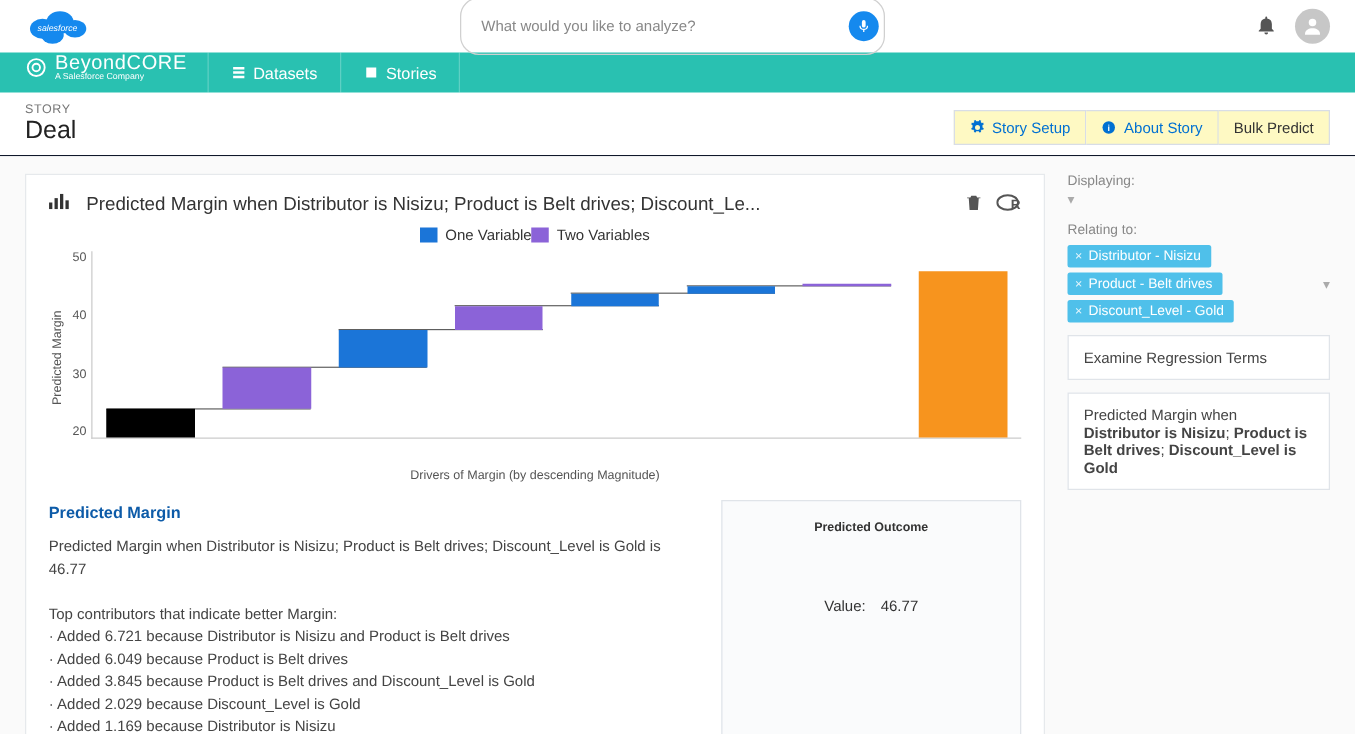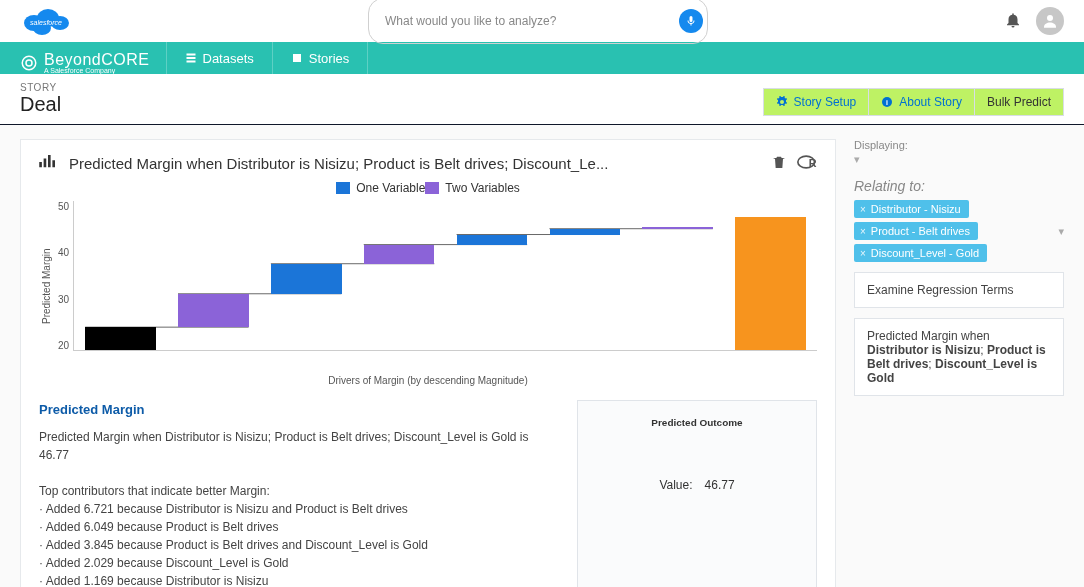--- a/index.html
+++ b/index.html
@@ -10,33 +10,33 @@
   .logo-salesforce { width: 52px; height: 36px; display: flex; align-items: center; justify-content: center; }
   .search-wrap { flex: 1; display: flex; justify-content: center; }
   .search-box { width: 340px; height: 46px; border: 1px solid #d0d0d0; border-radius: 15px; display: flex; align-items: center; padding: 0 4px 0 16px; font-size: 12px; color: #888; gap: 31px; }
   .search-box span.ph { flex: 1; }
   .mic-btn { width: 24px; height: 24px; border-radius: 50%; background: #1589ee; display: flex; align-items: center; justify-content: center; }
   .header-icons { display: flex; align-items: center; gap: 14px; }
   .bell-icon svg { width: 18px; height: 18px; }
   .avatar-icon { width: 28px; height: 28px; border-radius: 50%; background: #c7c7c7; display: flex; align-items: center; justify-content: center; }
   
   
-  .nav-bar { background: #29c1b1; height: 32px; display: flex; align-items: flex-end; padding: 0 20px; color: #fff; font-size: 13px; }
+  .nav-bar { background: #29c1b1; height: 32px; display: flex; align-items: flex-start; padding: 0 20px; color: #fff; font-size: 13px; }
   .brand { display: flex; align-items: center; gap: 6px; margin-right: 16px; font-size: 16px; letter-spacing: 0.5px; }
   .brand .sub { font-size: 7px; letter-spacing: 0; margin-top: -2px; }
   .nav-item { display: flex; align-items: center; gap: 6px; padding: 0 18px; height: 32px; cursor: pointer; border-left: 1px solid rgba(255,255,255,0.25); }
   .nav-item:last-of-type { border-right: 1px solid rgba(255,255,255,0.25); }
   .nav-icon { width: 12px; height: 12px; fill: #fff; }
   
   
   .sub-header { display: flex; align-items: flex-end; justify-content: space-between; padding: 8px 20px 8px 20px; border-bottom: 1px solid #0f172a; }
   .sub-left .kicker { font-size: 10px; color: #777; letter-spacing: 0.5px; }
   .sub-left .title { font-size: 20px; font-weight: 400; color: #222; }
   .btn-row { display: flex; }
-  .btn { border: 1px solid #d8dde6; padding: 6px 12px; font-size: 12px; color: #0070d2; background: #bef264; display: flex; align-items: center; gap: 6px; cursor: pointer; }
+  .btn { border: 1px solid #d8dde6; padding: 6px 12px; font-size: 12px; color: #0070d2; background: #fef9c3; display: flex; align-items: center; gap: 6px; cursor: pointer; }
   .btn + .btn { border-left: none; }
   .btn svg { width: 12px; height: 12px; fill: #0070d2; }
   .btn.last { color: #333; }
   
   
   .body-wrap { display: flex; padding: 14px 20px; gap: 18px; background: #fafafa; align-items: flex-start; }
   .main-panel { flex: 1; background: #fff; border: 1px solid #e6e9ec; padding: 14px 18px; }
   .side-panel { width: 210px; font-size: 12px; }
   
   
@@ -67,21 +67,21 @@
   .txt-left { flex: 1; font-size: 12px; color: #444; line-height: 1.5; }
   .txt-left h4 { color: #0d5ba8; font-size: 13px; font-weight: 600; margin-bottom: 8px; }
   .outcome-box { width: 240px; border: 1px solid #e0e4e9; background: #fafbfc; padding: 16px; text-align: center; font-size: 12px; }
   .outcome-box h5 { font-weight: 700; margin-bottom: 50px; }
   .outcome-box .val { display: flex; justify-content: center; gap: 12px; }
   
   
   .side-label { color: #888; font-size: 11px; margin-bottom: 2px; }
   .side-title { font-size: 19px; color: #333; margin-bottom: 12px; display: flex; justify-content: space-between; align-items: center; }
   .chev { color: #aaa; font-size: 11px; }
-  .rel-label { color: #888; font-size: 14px; margin-bottom: 6px; font-style: italic; }
+  .rel-label { color: #888; font-size: 11px; margin-bottom: 6px; }
   .chip-row { display: flex; align-items: center; margin-bottom: 4px; }
   .chip { background: #4fc0ea; color: #fff; padding: 3px 8px 3px 6px; font-size: 11px; border-radius: 2px; display: inline-flex; align-items: center; gap: 5px; }
   .chip .x { font-size: 10px; opacity: 0.85; }
   .chip-chev { margin-left: auto; color: #aaa; font-size: 11px; }
   .side-box { border: 1px solid #e0e4e9; background: #fff; padding: 10px 12px; margin-top: 10px; font-size: 12px; color: #444; }
   .side-box.sum b { font-weight: 600; }
 </style>
 </head>
 <body>
 

